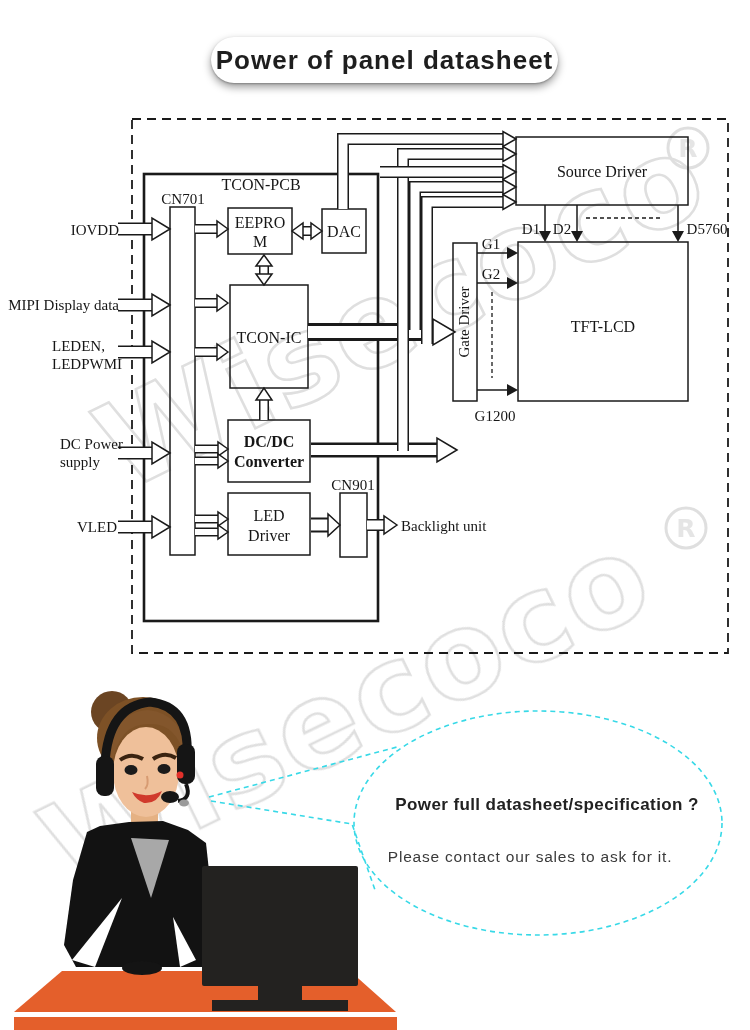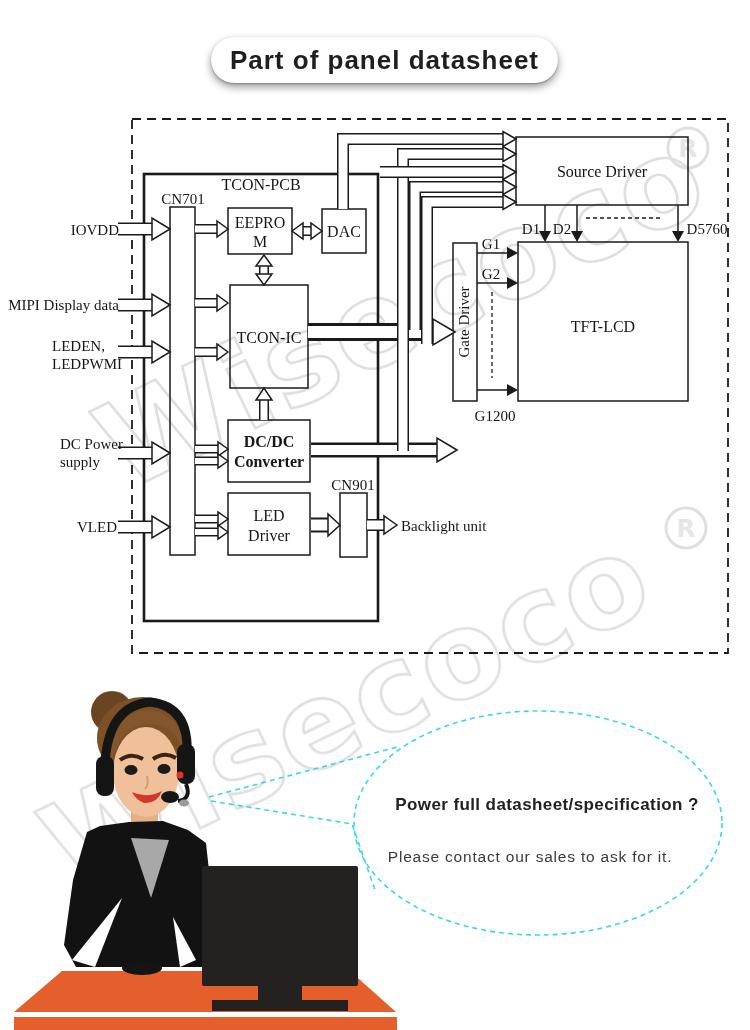--- a/index.html
+++ b/index.html
@@ -30,21 +30,21 @@
   .head{fill:#fff;stroke:#1a1a1a;stroke-width:1.5;}
   .shead{fill:#1a1a1a;stroke:none;}
   .wm{font-family:"DejaVu Sans",sans-serif;font-weight:bold;letter-spacing:3px;
       fill:none;stroke:#dcdcdc;stroke-width:2.6;}
 </style>
 </head>
 <body>
 
 <div class="stage">
 
-<div class="pill">Part of panel datasheet</div>
+<div class="pill">Power of panel datasheet</div>
 
 <svg width="750" height="1030" viewBox="0 0 750 1030">
 
   <g opacity="0.9">
     <text class="wm" font-size="120" text-anchor="middle" transform="translate(420,348) rotate(-26)">Wisecoco</text>
     <circle cx="688" cy="148" r="20" fill="none" stroke="#dcdcdc" stroke-width="3"></circle>
     <text x="688" y="157" text-anchor="middle" font-size="25" font-weight="bold" fill="#e3e3e3" font-family="DejaVu Sans, sans-serif">R</text>
     <text class="wm" font-size="120" text-anchor="middle" transform="translate(365,748) rotate(-26)">Wisecoco</text>
     <circle cx="686" cy="528" r="20" fill="none" stroke="#dcdcdc" stroke-width="3"></circle>
     <text x="686" y="537" text-anchor="middle" font-size="25" font-weight="bold" fill="#e3e3e3" font-family="DejaVu Sans, sans-serif">R</text>

